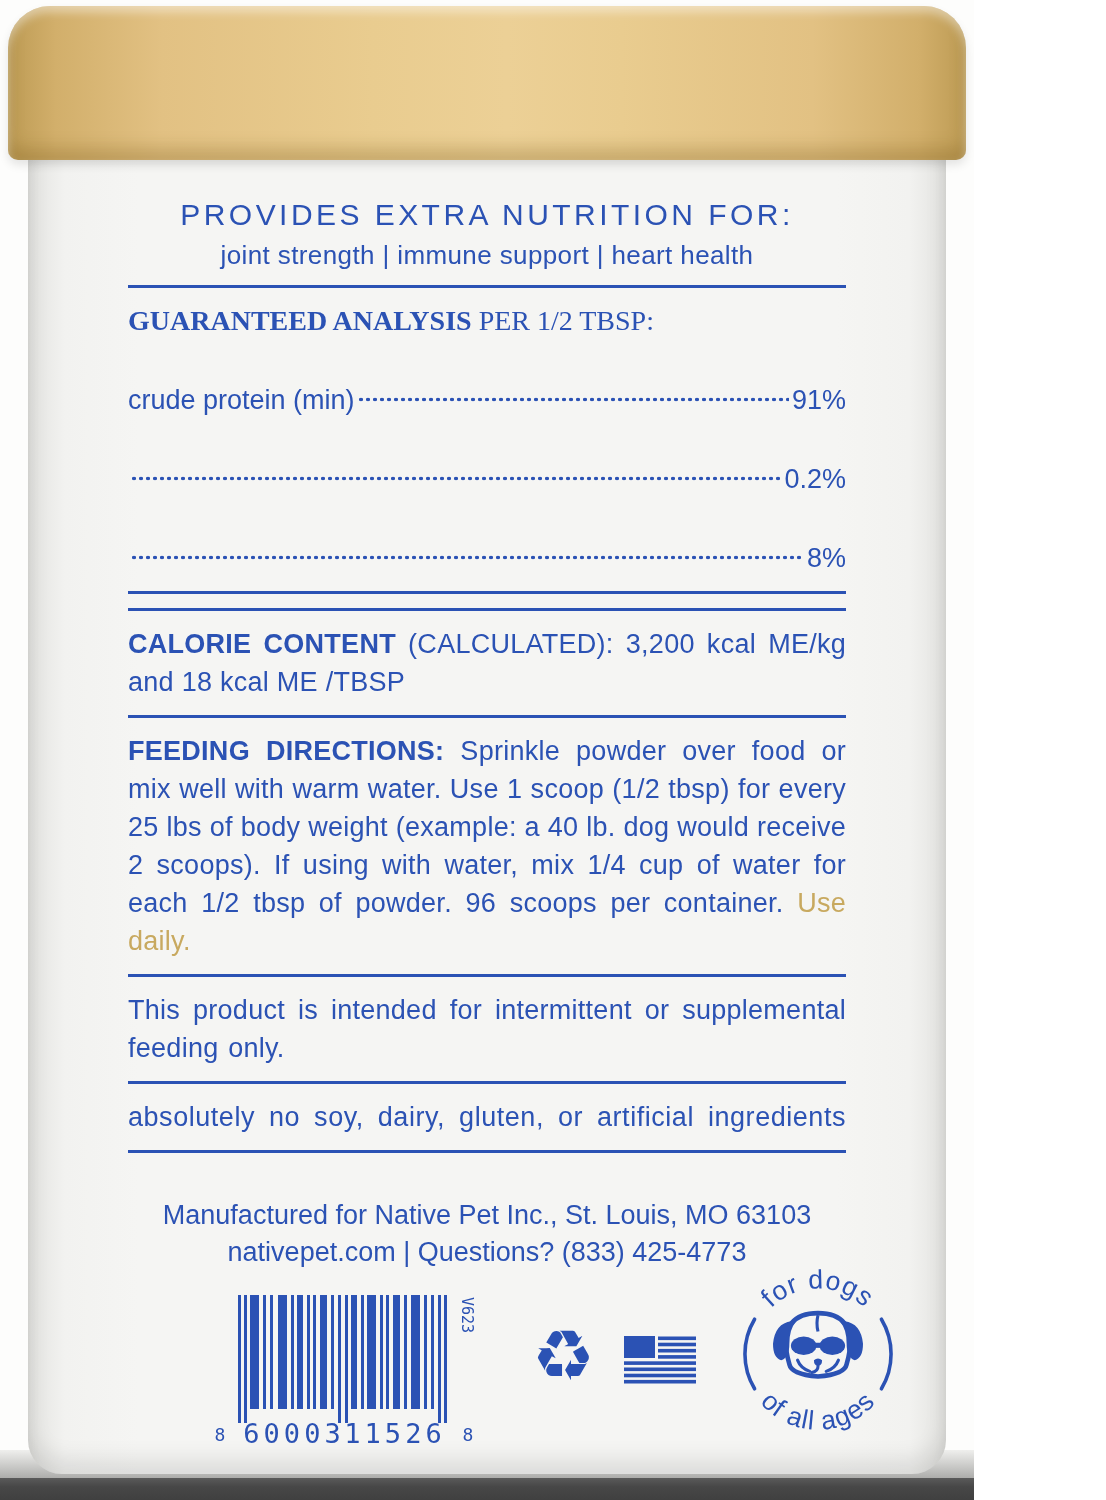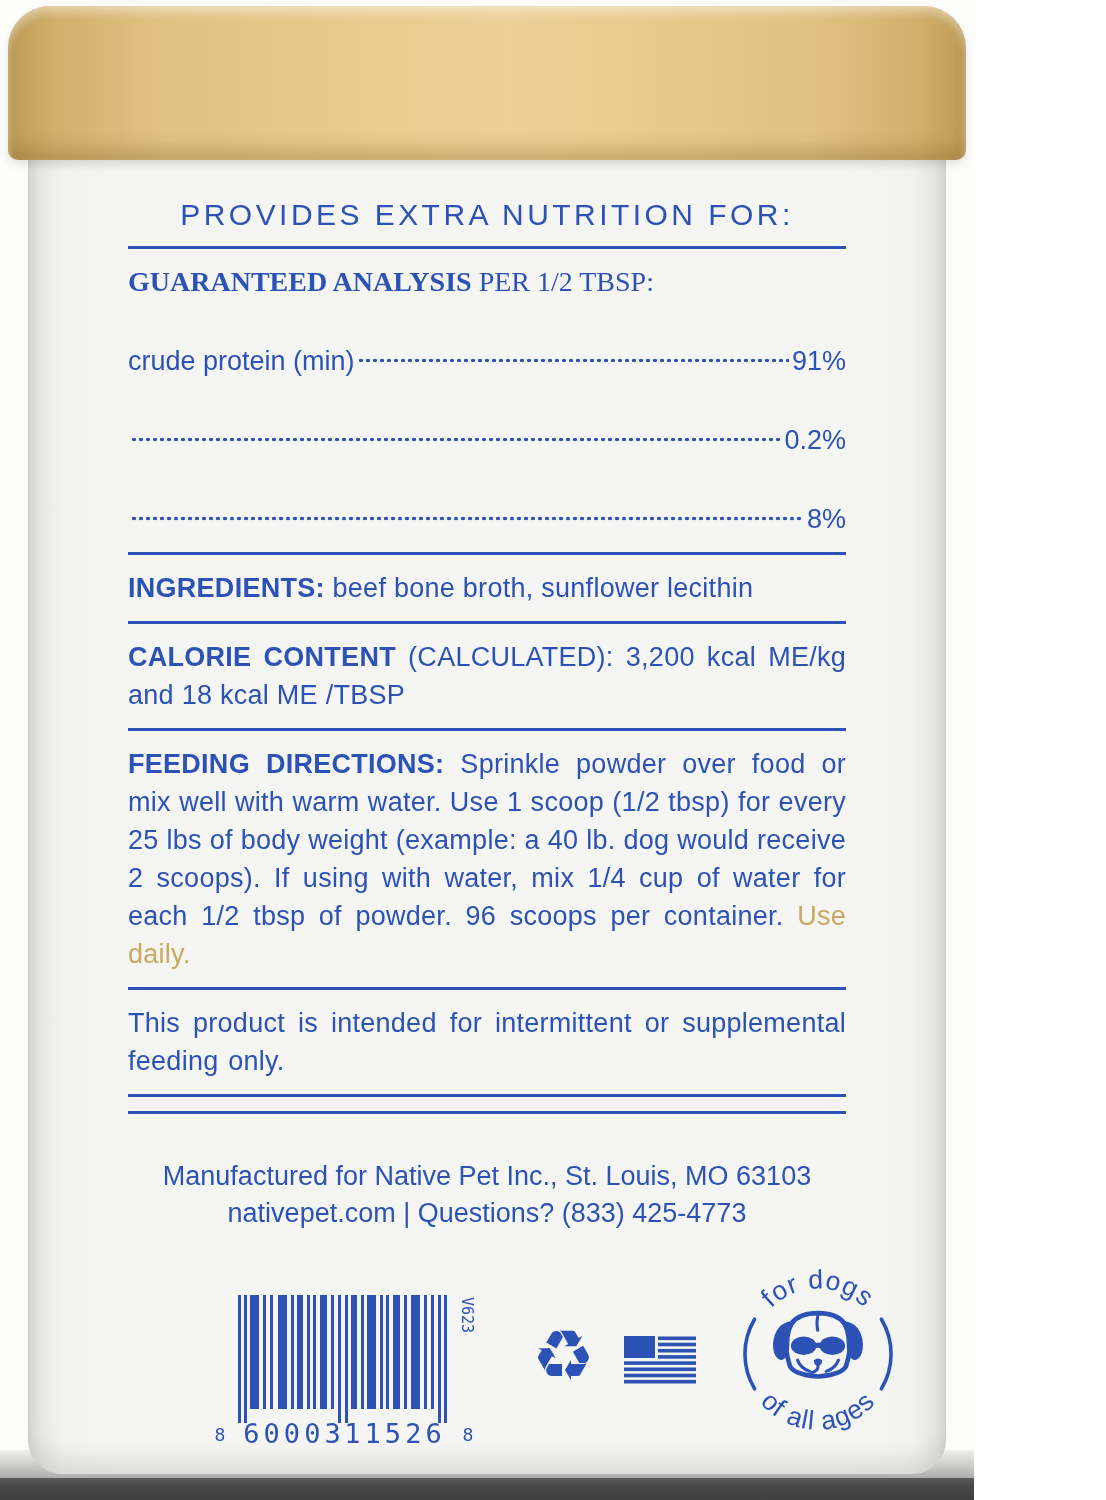--- a/index.html
+++ b/index.html
@@ -57,20 +57,21 @@
 <div class="scene">
 
   <div class="floor-shadow"></div>
   <div class="floor"></div>
   <div class="can-body"></div>
   <div class="lid"></div>
 
   <div class="label">
 
     <div class="provides-title center">PROVIDES EXTRA NUTRITION FOR:</div>
+    <div class="benefits center">joint strength | immune support | heart health</div>
 
     <div class="rule"></div>
 
     <div class="ga-heading"><span class="b">GUARANTEED ANALYSIS</span><span> PER 1/2 TBSP:</span></div>
 
     <div class="ga-row">
       <span class="ga-label">crude protein (min)</span>
       <span class="dots"></span>
       <span class="ga-value">91%</span>
     </div>
@@ -78,36 +79,36 @@
       <span class="dots"></span>
       <span class="ga-value">0.2%</span>
     </div>
     <div class="ga-row">
       <span class="dots"></span>
       <span class="ga-value">8%</span>
     </div>
 
     <div class="rule"></div>
 
-    <div class="line"><span class="b">INGREDIENTS:</span><span> beef bone broth, sunflower lecithin</span></div>
 
     <div class="rule"></div>
 
     <div class="line just"><span class="b">CALORIE CONTENT</span><span> (CALCULATED): 3,200 kcal ME/kg and 18 kcal ME /TBSP</span></div>
 
     <div class="rule"></div>
 
     <div class="line just"><span class="b">FEEDING DIRECTIONS:</span><span> Sprinkle powder over food or mix well with warm water. Use 1 scoop (1/2 tbsp) for every 25 lbs of body weight (example: a 40 lb. dog would receive 2 scoops). If using with water, mix 1/4 cup of water for each 1/2 tbsp of powder. 96 scoops per container. </span><span class="highlight">Use daily.</span></div>
 
     <div class="rule"></div>
 
     <div class="line just intermittent">This product is intended for intermittent or supplemental feeding only.</div>
 
     <div class="rule"></div>
 
+    <div class="line no-claim">absolutely no soy, dairy, gluten, or artificial ingredients</div>
 
     <div class="rule"></div>
 
     <div class="footer-block">
       <div class="footer-line">Manufactured for Native Pet Inc., St. Louis, MO 63103</div>
       <div class="footer-line">nativepet.com | Questions? (833) 425-4773</div>
     </div>
   </div>
 
   <svg class="barcode" width="300" height="165" viewBox="0 0 300 165">

